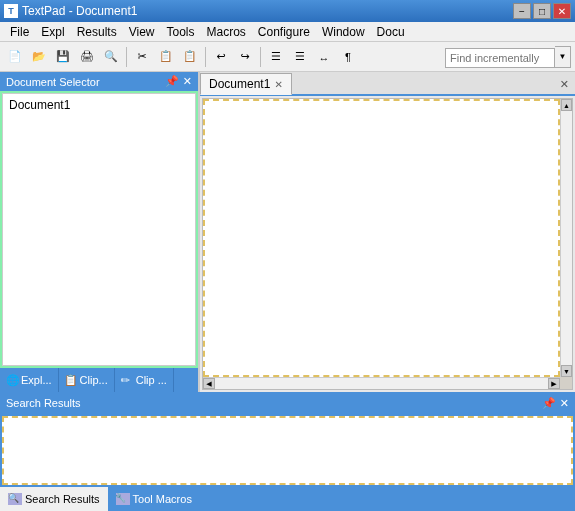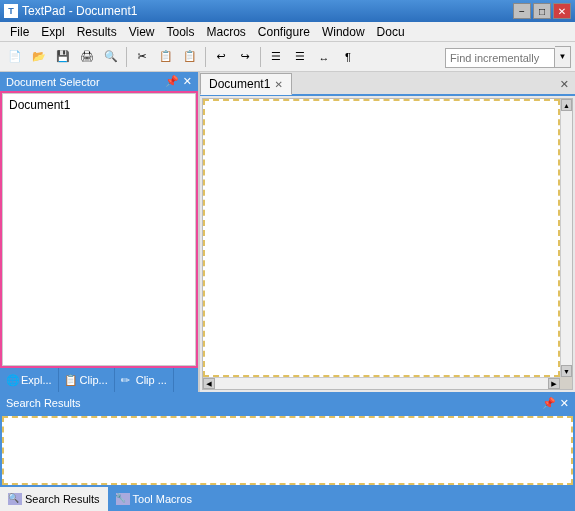--- a/index.html
+++ b/index.html
@@ -131,21 +131,21 @@
     
     #main-area {
       display: flex;
       height: 320px;
     }
 
     
     #doc-selector {
       width: 200px;
       min-width: 200px;
-      background: #ec4899;
+      background: #86efac;
       border-right: 2px solid #ccc;
       display: flex;
       flex-direction: column;
     }
     #doc-selector-header {
       background: #4a90d9;
       color: white;
       padding: 3px 6px;
       font-size: 11px;
       display: flex;

